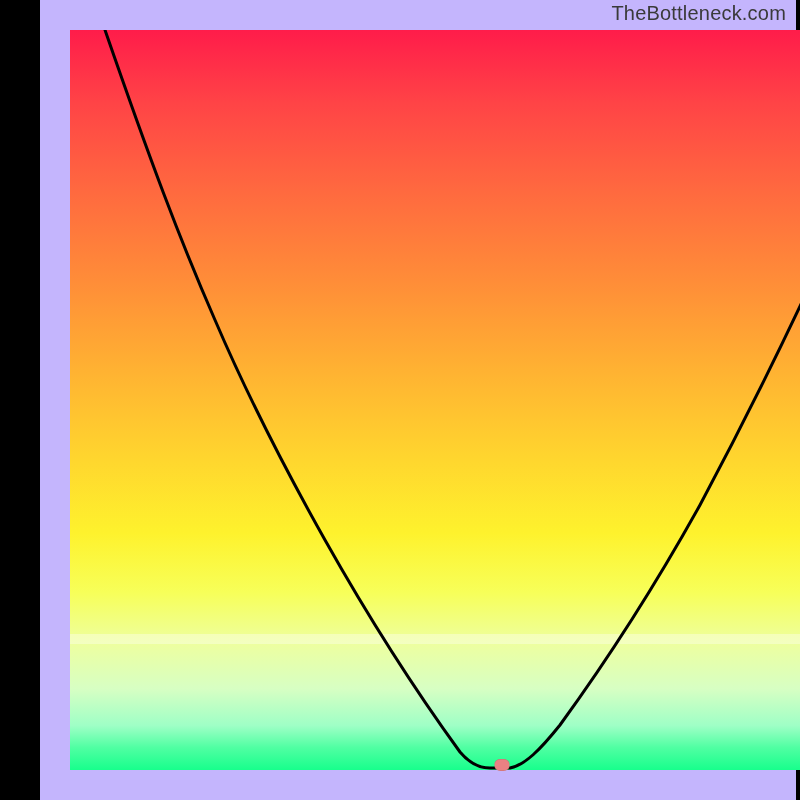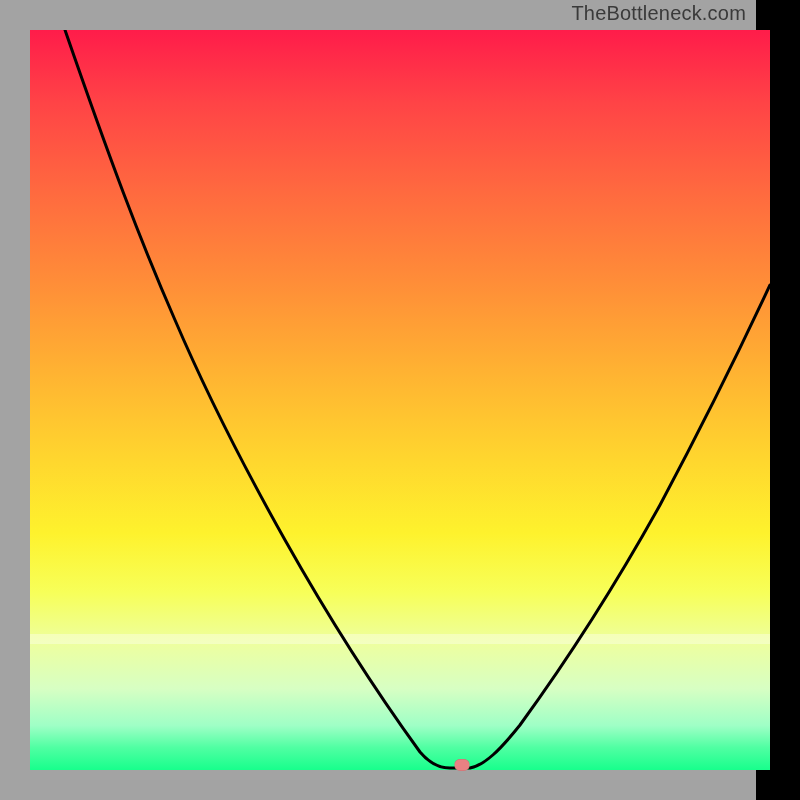--- a/index.html
+++ b/index.html
@@ -9,21 +9,22 @@
     height: 800px;
     background: #000;
     overflow: hidden;
     font-family: Arial, Helvetica, sans-serif;
   }
 
   .frame {
     position: relative;
     width: 756px;
     height: 800px;
-    background: #a3a3a3;
+    background: #c4b5fd;
+    margin-left: 40px;
   }
 
   .watermark {
     position: absolute;
     top: 2px;
     right: 10px;
     color: #3a3a3a;
     font-size: 20px;
     font-weight: 500;
     letter-spacing: 0.2px;

